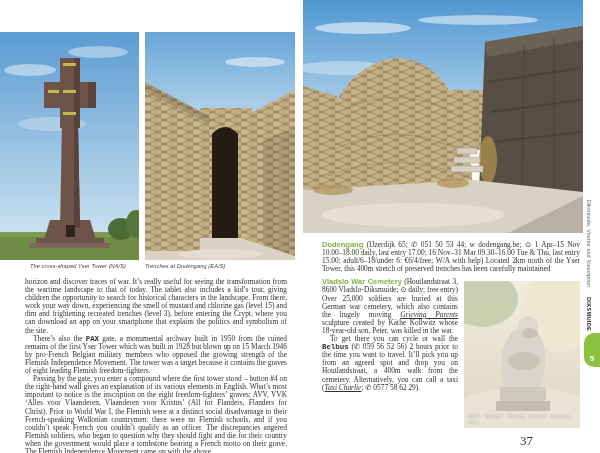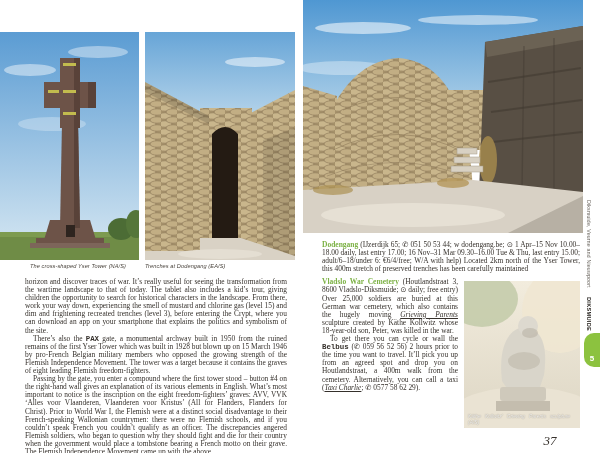--- a/index.html
+++ b/index.html
@@ -16,21 +16,21 @@
     font-size:5.6px;color:#4a443d;letter-spacing:.1px;
   }
   
   .bodytext{
     font-size:7.4px;line-height:8.1px;text-align:justify;
     color:#35302b;
   }
   .bodytext p{margin:0;}
   .bodytext p.ind{text-indent:8px;}
   .gh{
-    font-family:Liberation Serif, serif;font-weight:bold;
+    font-family:Liberation Sans, sans-serif;font-weight:bold;
     color:#7cb144;font-size:7.5px;
   }
   .det{}
   .em{font-style:italic;text-decoration:underline;}
   .bold{font-weight:bold;font-family:Liberation Mono, monospace;}
   .gap-before{margin-top:5px !important;}
   
   .wrapzone{overflow:visible;}
   .kollwitz-fig{
     float:right;width:116px;height:147px;margin:3px 0 2px 6px;
@@ -233,21 +233,21 @@
           <figcaption class="kollwitz-cap">Käthe Kollwitz’ Grieving Parents sculpture (A/S)</figcaption>
         </figure>
 
 
         <p class="gap-before"><span class="gh">Vladslo War Cemetery</span><span class="det"> (Houtlandstraat 3, 8600 Vladslo-Diksmuide; ⊙ daily; free entry)</span><span> Over 25,000 soldiers are buried at this German war cemetery, which also contains the hugely moving </span><span class="em">Grieving Parents</span><span> sculpture created by Käthe Kollwitz whose 18-year-old son, Peter, was killed in the war.</span></p>
 
         <p class="ind"><span>To get there you can cycle or wall the </span><span class="bold">Belbus</span><span> (✆ 059 56 52 56) 2 hours prior to the time you want to travel. It’ll pick you up from an agreed spot and drop you on Houtlandstraat, a 400m walk from the cemetery. Alternatively, you can call a taxi (</span><span class="em">Taxi Charlie</span><span>; ✆ 0577 58 62 29).</span></p>
       </div>
     </div>
 
-    <div class="abs pageno" style="left:225px;top:433px;width:60px;text-align:center;font-style:italic;">37</div>
+    <div class="abs pageno" style="left:225px;top:433px;width:60px;text-align:left;">37</div>
   </div>
 
   <div class="vside">
     <span>Diksmuide, Veurne and Nieuwpoort</span><span class="chap">DIKSMUIDE</span>
   </div>
   <div class="tab5">5</div>
 
 </div>
 
 </body></html>

